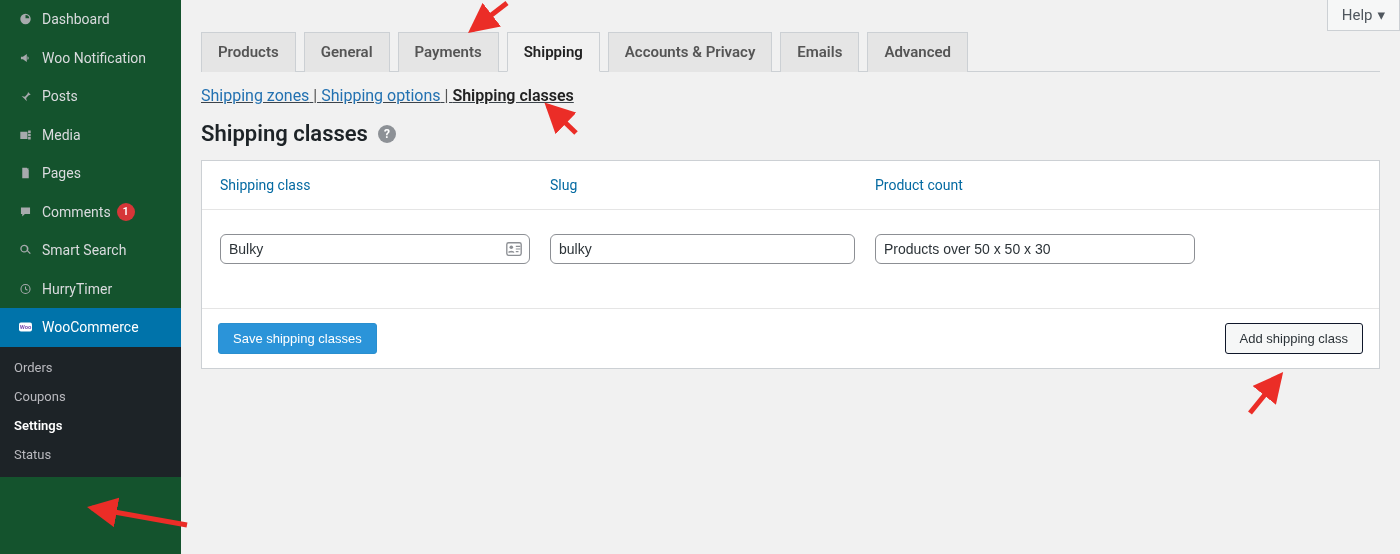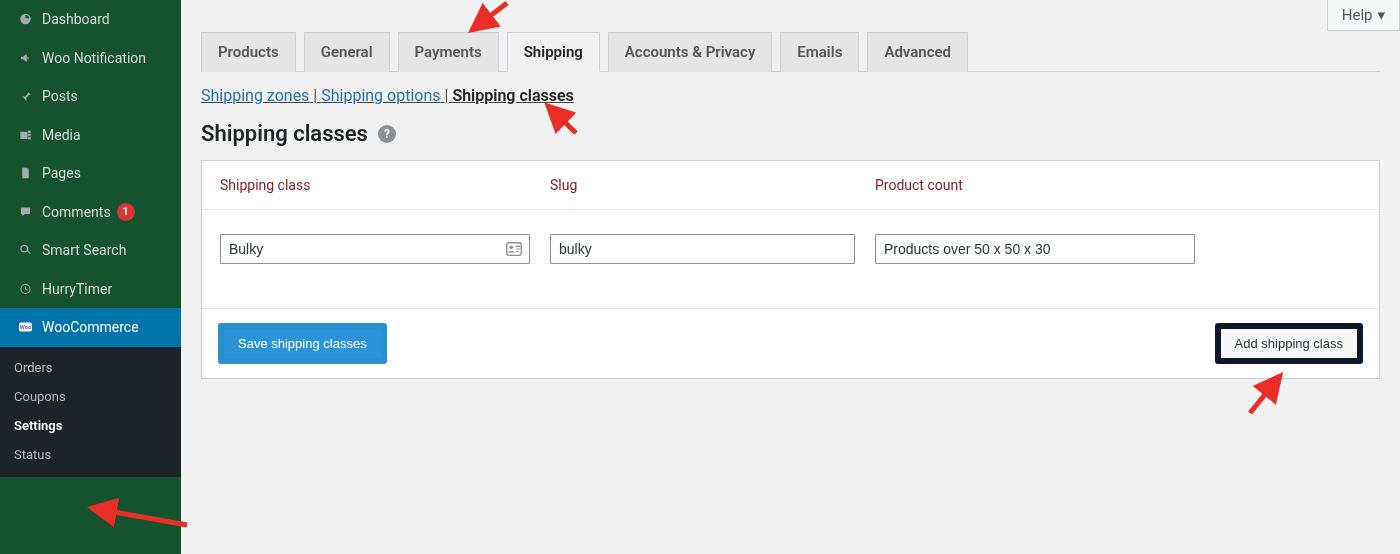--- a/index.html
+++ b/index.html
@@ -119,45 +119,45 @@
   background:#8d9196;
   color:#fff;
   display:flex;
   align-items:center; justify-content:center;
   font-size:12px;
   font-weight:700;
 }
 .table-panel { background:#fff; border:1px solid #ccd0d4; }
 .table-head { display:flex; padding:16px 8px; border-bottom:1px solid #e5e5e5;}
 .th, .td { padding:0 10px; font-size:14px;}
-.th { font-weight:400; color:#7f1d1d;}
+.th { font-weight:400; color:#0369a1;}
 .col-class{width:330px;}
 .col-slug{width:325px;}
 .col-desc{width:340px;}
 .col-count{flex:1; text-align:left;}
 .table-body { padding:24px 8px 44px 8px; display:flex; }
 .td input[type=text]{
   width:100%;
   height:30px;
   border:1px solid #8c8f94;
-  border-radius:1px;
+  border-radius:6px;
   padding:0 8px;
   font-size:14px;
   background:#fff;
   color:#2c3338;
 }
 .class-input-wrap{position:relative;}
 .contact-icon{
   position:absolute; right:6px; top:5px; width:20px; height:20px;
   display:flex; align-items:center; justify-content:center;
   color:#8c8f94;
 }
 .table-foot { border-top:1px solid #e5e5e5; padding:14px 16px; display:flex; justify-content:space-between;}
 .btn {
-  border:6px solid #0f172a;
+  border:1px solid #0f172a;
   border-radius:3px;
   padding:7px 14px;
   font-size:13px;
   cursor:pointer;
   background:#f6f7f7;
   color:#2c3338;
 }
 .btn-primary { background:#2b94d9; border-color:#2a8fcf; color:#fff;}
 
 .arrow { position:absolute; pointer-events:none;}

